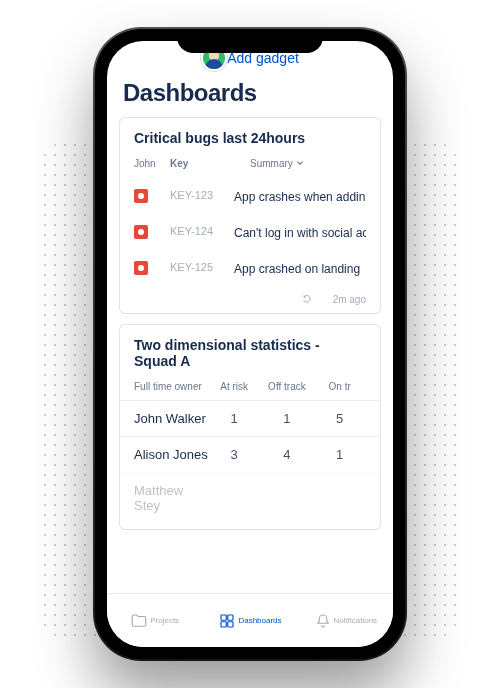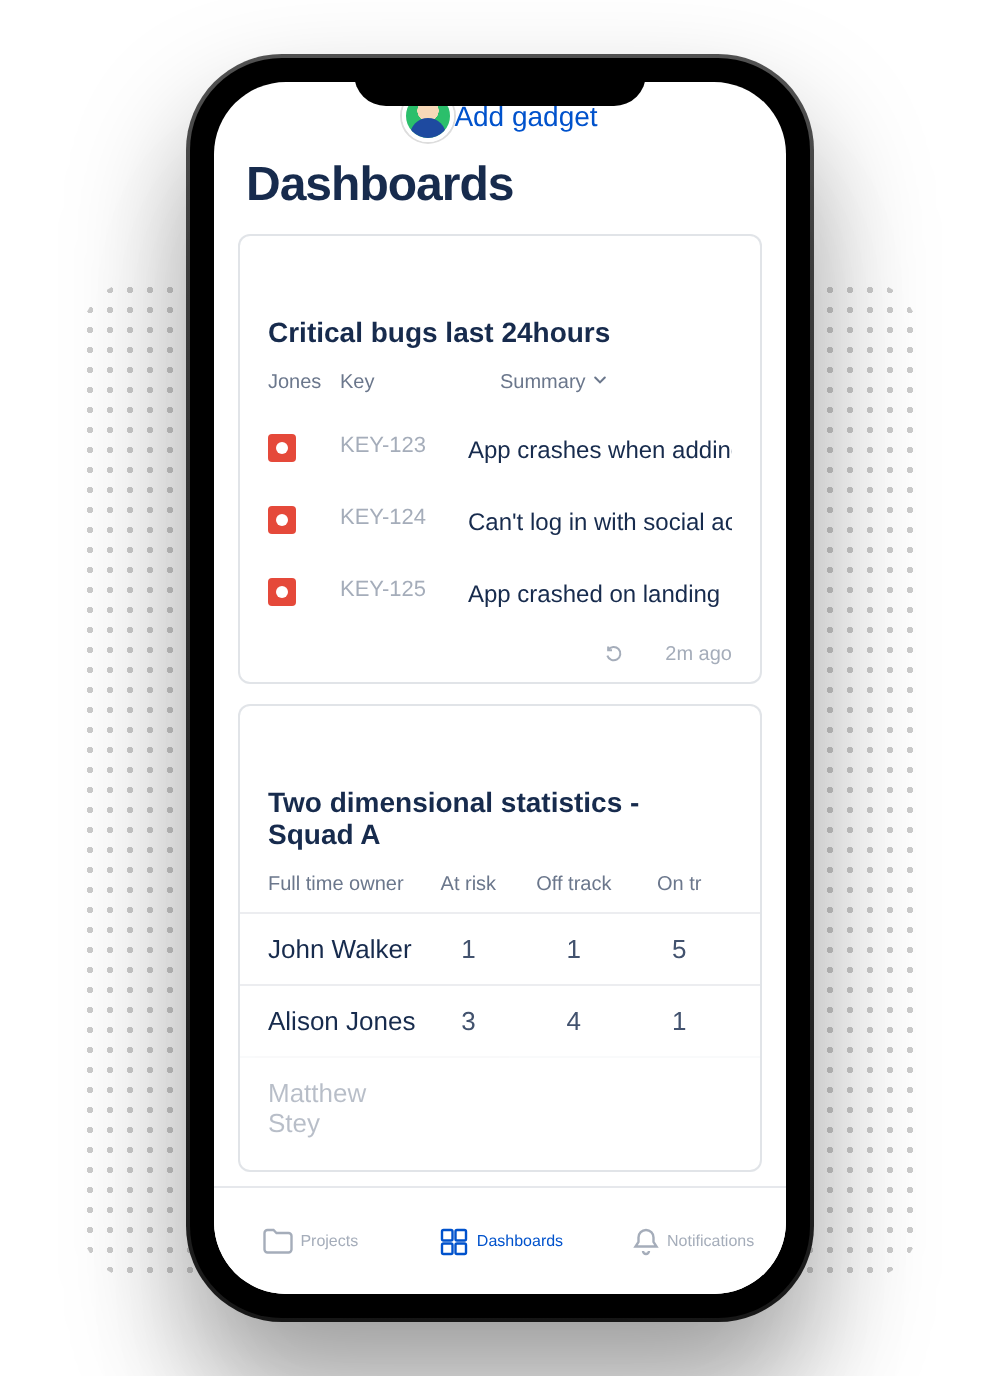--- a/index.html
+++ b/index.html
@@ -124,30 +124,29 @@
     border:1px solid rgba(9,30,66,0.12);
     border-radius:6px;
     margin-bottom:10px;
     padding:12px 0 6px 0;
   }
   .card-title {
     font-size:14px;
     font-weight:600;
     color:#172B4D;
     padding:0 14px 8px 14px;
-    margin-top:28px;
   }
   .bugs-head {
     display:flex;
     padding:4px 14px 10px 14px;
     font-size:10px;
     color:#6B778C;
   }
   .bh-type{ width:36px; }
-  .bh-key{ width:80px; }
+  .bh-key{ width:80px;font-weight:bold; }
   .bh-summary{ flex:1; display:flex; align-items:center; gap:3px; }
   .bug-row {
     display:flex;
     align-items:flex-start;
     padding:10px 14px;
     font-size:12px;
     color:#172B4D;
   }
   .bug-type { width:36px; }
   .bug-icon {
@@ -221,21 +220,21 @@
       <span class="add-gadget">Add gadget</span>
     </div>
 
     <div class="title">Dashboards</div>
 
     <div class="content">
 
       <div class="card">
         <div class="card-title">Critical bugs last 24hours</div>
         <div class="bugs-head">
-          <div class="bh-type">Jones</div>
+          <div class="bh-type">John</div>
           <div class="bh-key">Key</div>
           <div class="bh-summary">
             <span>Summary</span>
             <span>
               <svg class="chevron-down" viewBox="0 0 10 10">
                   <path d="M2 3.5 L5 6.5 L8 3.5" stroke="#6B778C" stroke-width="1.3" fill="none" stroke-linecap="round"></path>
                 </svg>
             </span>
           </div>
         </div>

